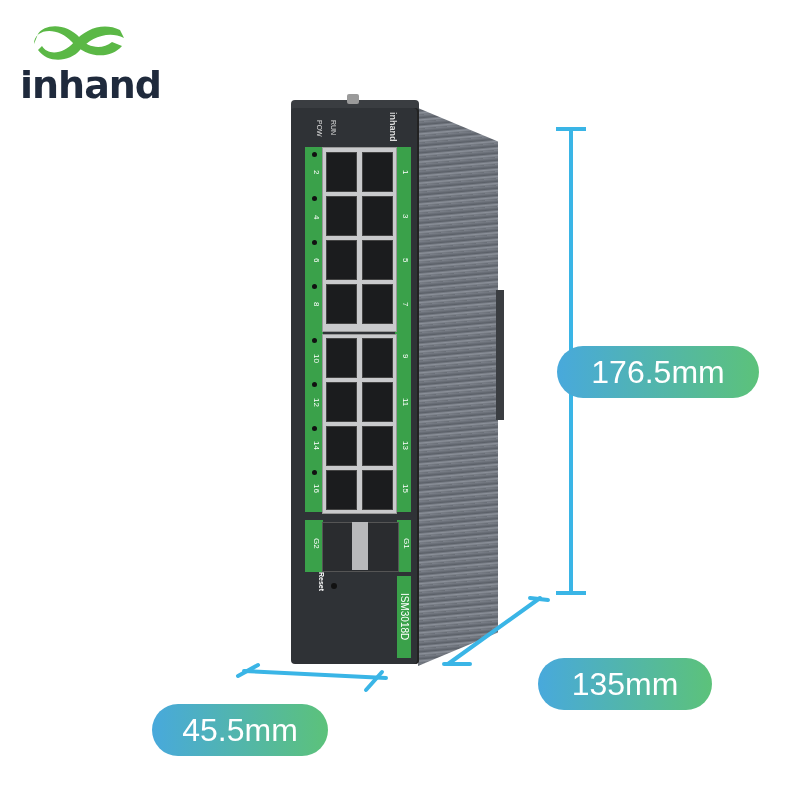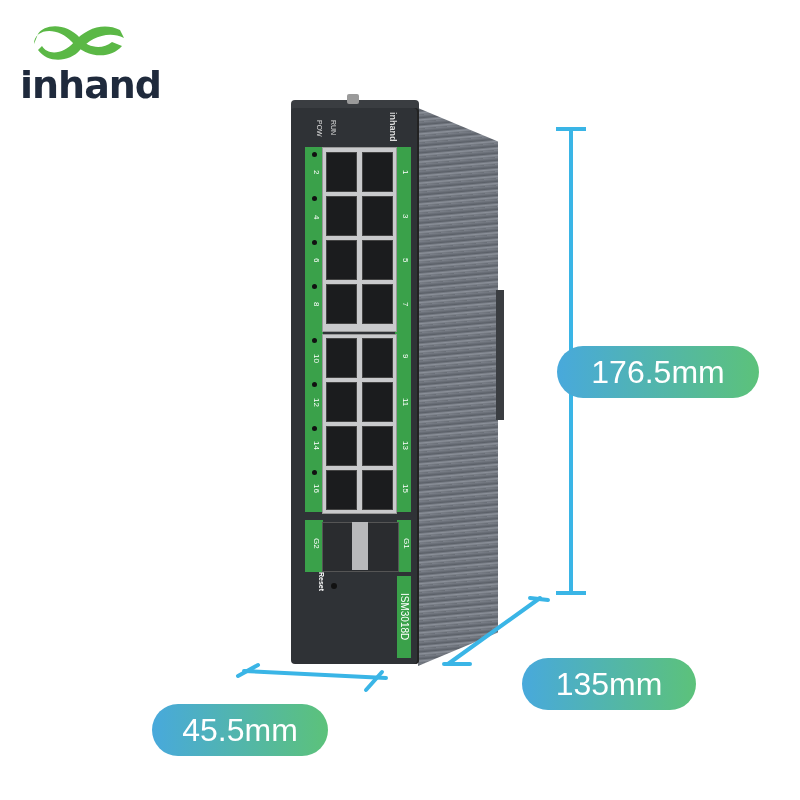--- a/index.html
+++ b/index.html
@@ -115,14 +115,14 @@
   <g stroke="#3ab5e6" stroke-width="4" stroke-linecap="round">
     <line x1="448" y1="664" x2="540" y2="598"></line>
     <line x1="444" y1="664" x2="470" y2="664"></line>
     <line x1="530" y1="598" x2="548" y2="600"></line>
     <line x1="244" y1="671" x2="386" y2="678"></line>
     <line x1="238" y1="676" x2="258" y2="665"></line>
     <line x1="382" y1="672" x2="366" y2="690"></line>
   </g>
 </svg>
 
-<div class="abs pill" style="left:522px;top:658px;width:174px">135mm</div>
+<div class="abs pill" style="left:538px;top:658px;width:174px">135mm</div>
 <div class="abs pill" style="left:152px;top:704px;width:176px">45.5mm</div>
 
 </body></html>

